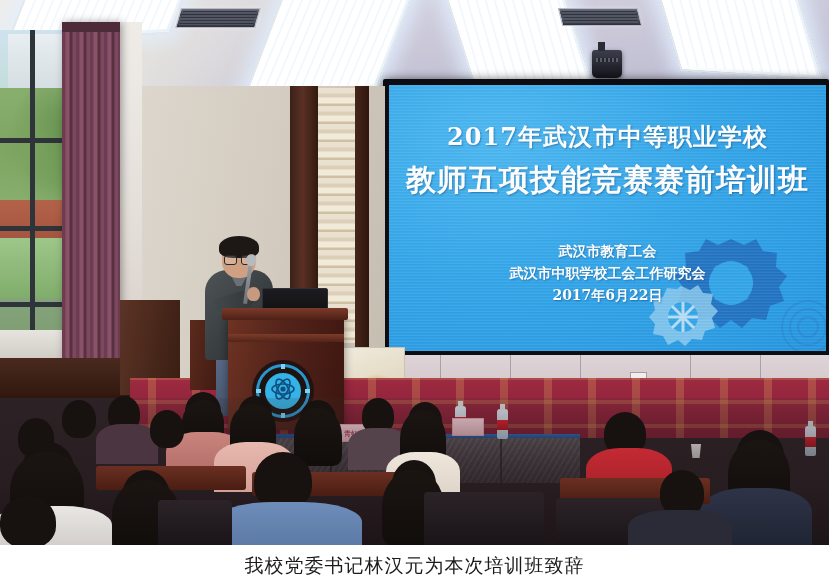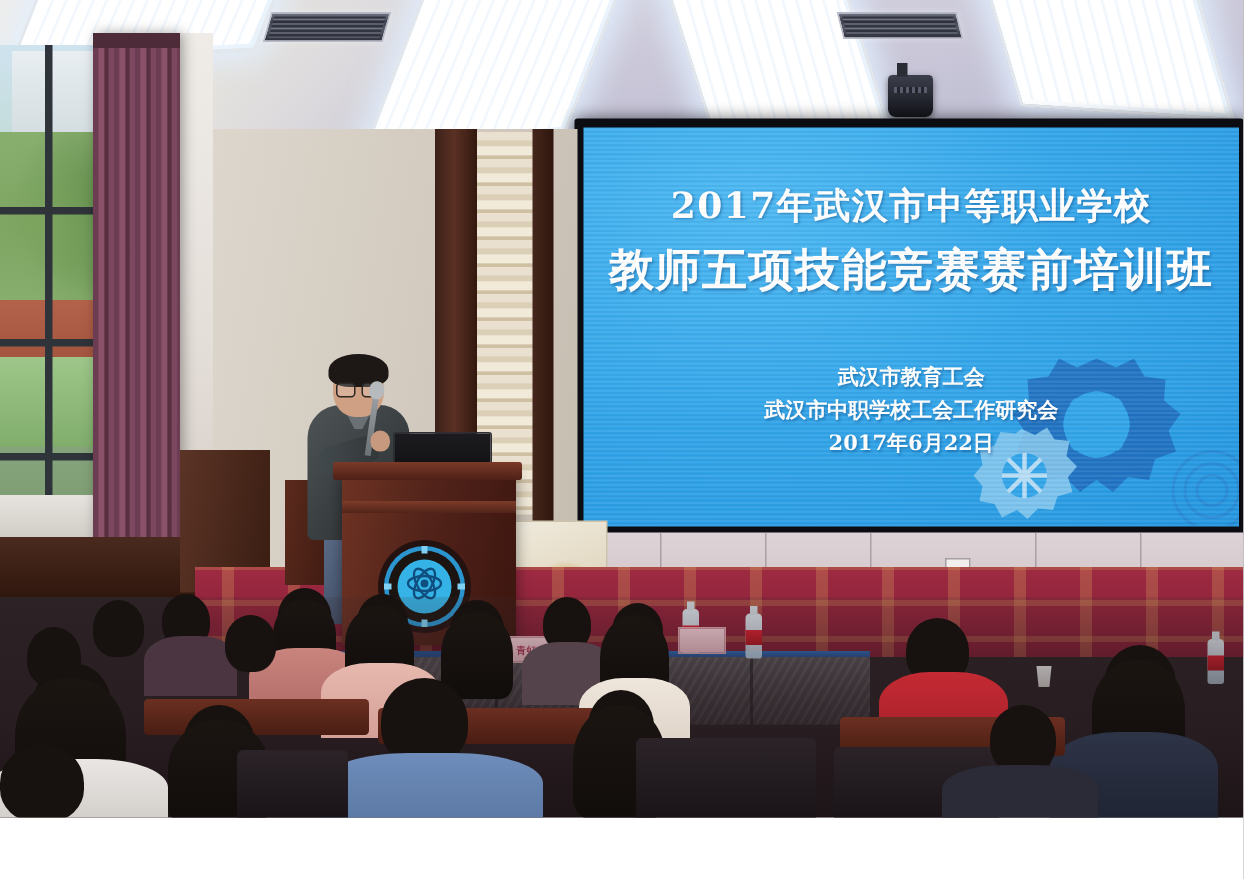--- a/index.html
+++ b/index.html
@@ -646,14 +646,17 @@
     <div class="chairseat-dark" style="left:556px;top:498px;width:110px;height:50px;"></div>
     <div class="chairseat-dark" style="left:158px;top:500px;width:74px;height:48px;"></div>
 
     <div class="head" style="left:660px;top:470px;width:44px;height:46px;"></div>
     <div class="shoulder" style="left:628px;top:510px;width:104px;height:40px;background:#2a2b36;"></div>
 
     <div class="head" style="left:0px;top:496px;width:56px;height:52px;"></div>
 
   </div>
 
+  <div id="caption">
+    <span>我校党委书记林汉元为本次培训班致辞</span>
+  </div>
 
 </div>
 
 </body></html>

